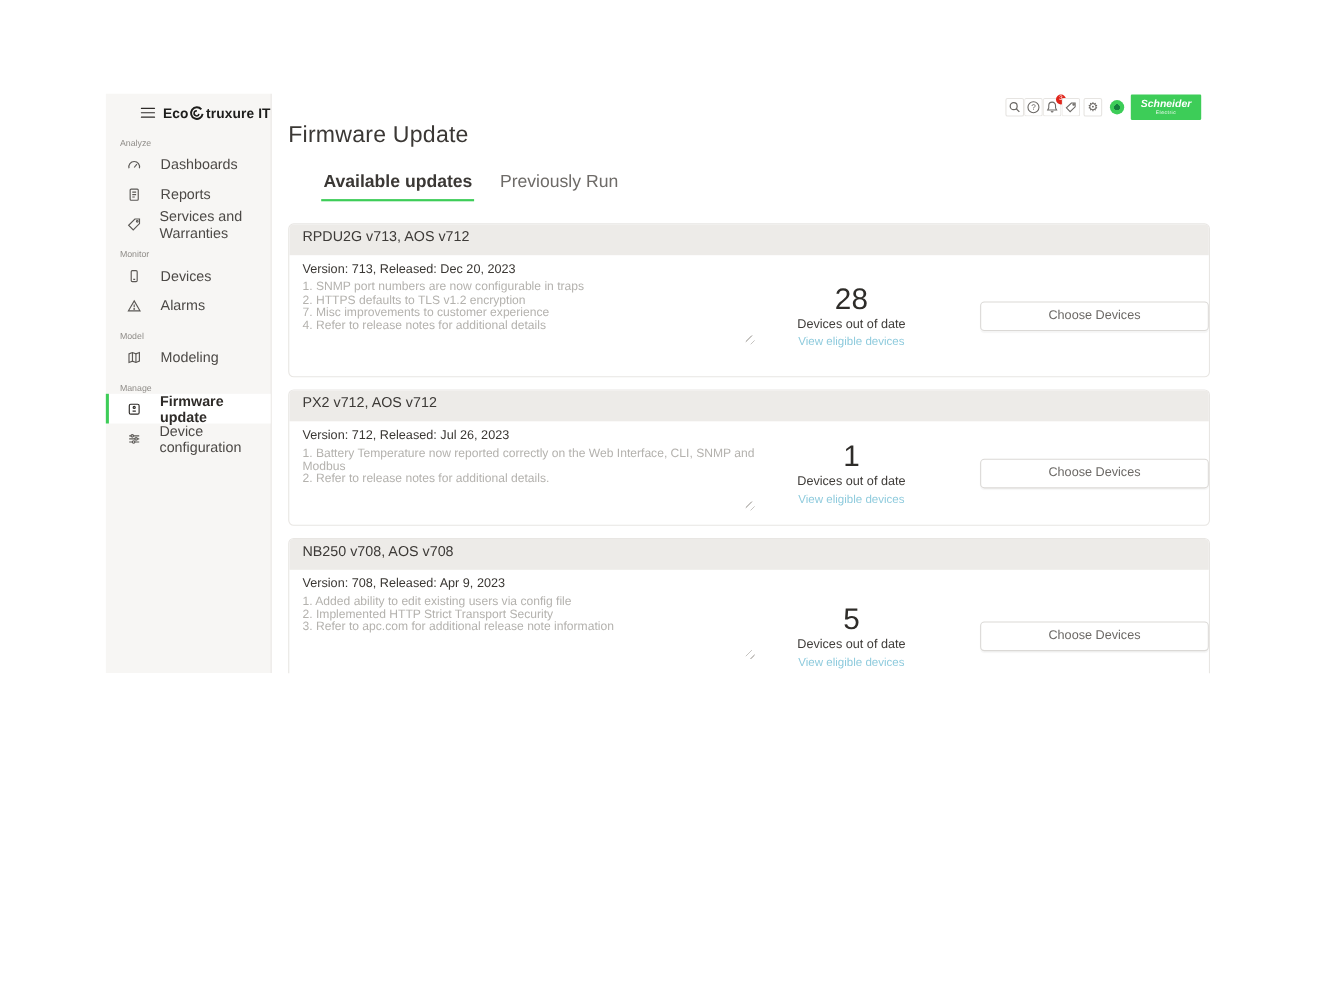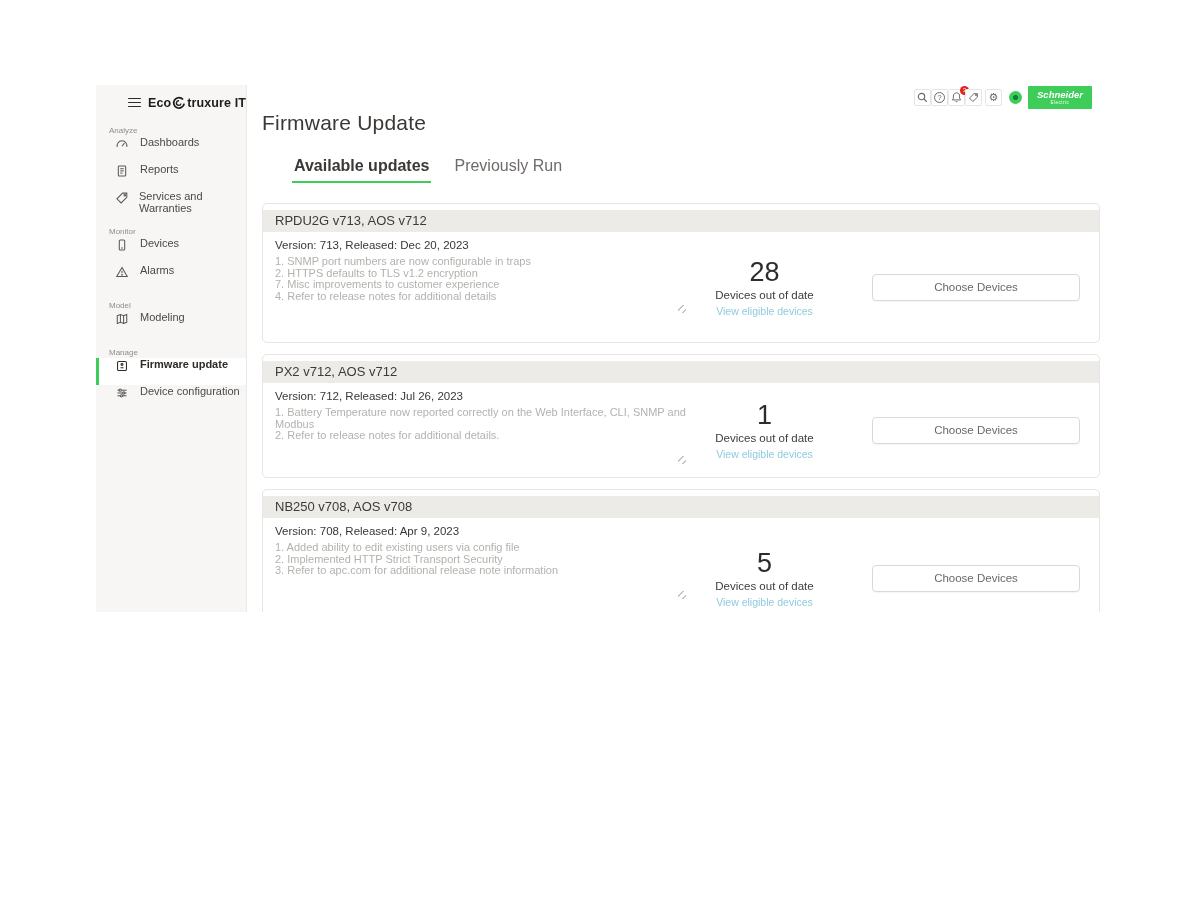--- a/index.html
+++ b/index.html
@@ -13,22 +13,22 @@
   .sidebar { position:absolute; left:0; top:0; width:151px; height:100%;
     background:#f7f6f4; border-right:1px solid #ebe9e6; }
   .brand { display:flex; align-items:center; gap:7px; padding:10px 0 0 13px; height:25px;justify-content:flex-end; }
   .hamburger { width:13px; display:flex; flex-direction:column; gap:2.5px; cursor:pointer; }
   .hamburger span { display:block; height:1.6px; background:#2e2b28; border-radius:1px; }
   .brand-text { display:flex; align-items:center; font-size:12.5px; font-weight:bold;
     color:#1d1d1b; letter-spacing:0.1px; }
   .swirl { margin:0 1px; display:flex; }
   .nav-label { margin:10px 0 0 13px; height:10px; font-size:8px; color:#908d89; }
   .nav-label.first { margin-top:16px; }
-  .nav-item { height:27px; display:flex; align-items:flex-start; gap:10px;
-    padding-left:19px; font-size:11px; color:#4c4946; cursor:pointer; }
+  .nav-item { height:27px; display:flex; align-items:center; gap:16px;
+    padding-left:19px; font-size:13px; color:#4c4946; cursor:pointer; }
   .nav-item .nicon { width:15px; height:15px; display:flex; align-items:center; }
   .nav-item.active { background:#ffffff; border-left:3px solid #3dcd58;
     padding-left:16px; font-weight:bold; color:#2e2b28; }
 
   
   .topbar { position:absolute; top:1px; right:12px; height:23px;
     display:flex; align-items:center; }
   .icon-btn { width:17px; height:17px; border:1px solid #e6e4e1; border-radius:2px;
     background:#fff; display:flex; align-items:center; justify-content:center;
     margin-left:0px; position:relative; cursor:pointer; }
@@ -54,39 +54,39 @@
   h1.page-title { font-size:21px; font-weight:500; color:#3b3835; letter-spacing:0.2px; }
   .tabs { display:flex; gap:21px; margin:22px 0 0 30px; }
   .tab { font-size:16px; color:#6e6b68; padding:0 2px 6px 2px; cursor:pointer;
     border-bottom:2.5px solid transparent; }
   .tab.active { font-weight:bold; color:#3b3835; border-bottom-color:#3dcd58; }
 
   .cards { margin:20px 4px 0 0; }
   .card { border:1px solid #e8e6e3; border-radius:5px; background:#fff;
     margin-bottom:11px; overflow:hidden; }
   .card.c1 { height:140px; } .card.c2 { height:124px; } .card.c3 { height:150px; }
-  .card-header { margin-top:6px; background:#edebe8; height:22px; line-height:22px;
+  .card-header { background:#edebe8; height:28px; line-height:22px;
     padding-left:12px; font-size:13px; color:#3d3a37; }
   .card-body { display:flex; height:calc(100% - 28px); }
   .card-left { width:426px; padding:7px 0 0 12px; flex-shrink:0; }
   .version { font-size:11.5px; color:#3a3733; }
   .notes { position:relative; height:58px; margin-top:5px; font-size:11px;
     line-height:11.5px; color:#b4b2ae; }
   .grip { position:absolute; right:3px; bottom:1px; width:8px; height:8px;
     background:repeating-linear-gradient(-45deg, transparent 0 2px,
       #c6c4c1 2px 3px, transparent 3px 5px); cursor:nwse-resize; }
   .security { display:flex; align-items:center; gap:7px; margin-top:10px;
     font-size:11.5px; color:#54514d; }
   .security-dot { width:9px; height:9px; border-radius:50%; border:1.5px solid #d3d37a; }
   .card-right { flex:1; display:flex; align-items:center; align-self:stretch;gap:32px; }
   .count-block { flex:1; text-align:center; }
   .count-num { font-size:27px; line-height:30px; color:#2e2c29; }
   .count-label { font-size:11.5px; color:#3f3c39; margin-top:2px; }
   .count-link { font-size:10.5px; color:#8fcbdd; margin-top:4px; cursor:pointer; }
-  .choose-btn { width:208px; height:27px; margin-right:19px; background:#fff;
+  .choose-btn { width:208px; height:27px; background:#fff;
     border:1px solid #dbd9d6; border-radius:4px; font-size:11.5px; color:#6b6865;
     font-family:"Liberation Sans", sans-serif; cursor:pointer;
     box-shadow:0 1px 1px rgba(0,0,0,0.04); }
   svg { display:block; }
 </style>
 </head>
 <body>
 
 <div class="app">
 

